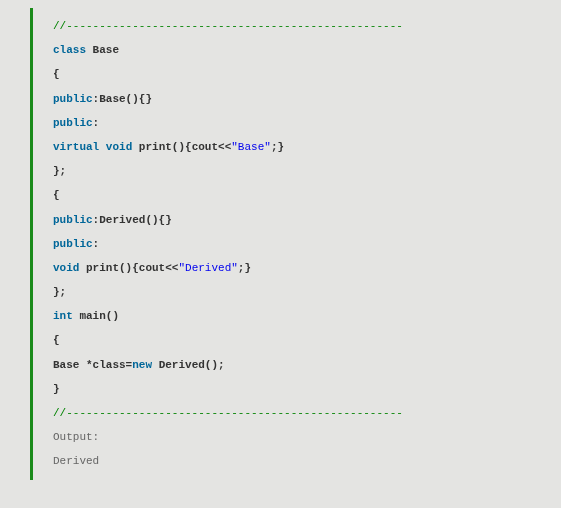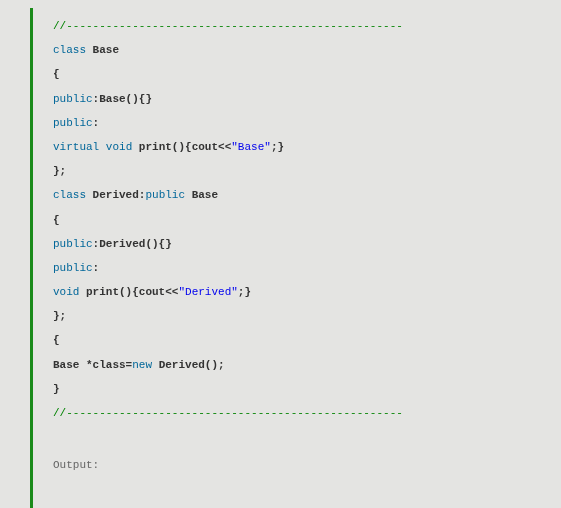--- a/index.html
+++ b/index.html
@@ -16,29 +16,28 @@
     border-left: 3px solid #1a8a1a;
     padding-left: 20px;
     padding-top: 6px;
     padding-bottom: 6px;
   }
   .line {
     line-height: 2.2;
     white-space: pre;
     color: #333;
   }
-  .kw { color: #006699; font-weight: normal; }
+  .kw { color: #006699; font-weight: bold; }
   .str { color: #0000ee; }
   .cm { color: #008200; }
   .plain { color: #333; font-weight: bold; }
   .output-line {
     line-height: 2.2;
     white-space: pre;
     color: #666;
-    margin-top: 28px;
   }
 </style>
 </head>
 <body>
 
 <div class="code-block">
 
   <div class="line"><span class="cm">//---------------------------------------------------</span></div>
 
   <div class="line"><span class="kw">class</span><span class="plain"> Base</span></div>
@@ -46,32 +45,32 @@
   <div class="line"><span class="plain">{</span></div>
 
   <div class="line"><span class="kw">public</span><span class="plain">:Base(){}</span></div>
 
   <div class="line"><span class="kw">public</span><span class="plain">:</span></div>
 
   <div class="line"><span class="kw">virtual</span><span class="plain"> </span><span class="kw">void</span><span class="plain"> print(){cout&lt;&lt;</span><span class="str">"Base"</span><span class="plain">;}</span></div>
 
   <div class="line"><span class="plain">};</span></div>
 
-  <div class="line"><span class="kw">class</span><span class="plain"> Derived:</span><span class="kw">public</span><span class="plain"> Base</span></div>
 
   <div class="line"><span class="plain">{</span></div>
 
   <div class="line"><span class="kw">public</span><span class="plain">:Derived(){}</span></div>
 
   <div class="line"><span class="kw">public</span><span class="plain">:</span></div>
 
   <div class="line"><span class="kw">void</span><span class="plain"> print(){cout&lt;&lt;</span><span class="str">"Derived"</span><span class="plain">;}</span></div>
 
   <div class="line"><span class="plain">};</span></div>
 
+  <div class="line"><span class="kw">int</span><span class="plain"> main()</span></div>
 
   <div class="line"><span class="plain">{</span></div>
 
   <div class="line"><span class="plain">Base *class=</span><span class="kw">new</span><span class="plain"> Derived();</span></div>
 
 
   <div class="line"><span class="plain">}</span></div>
 
   <div class="line"><span class="cm">//---------------------------------------------------</span></div>
 

